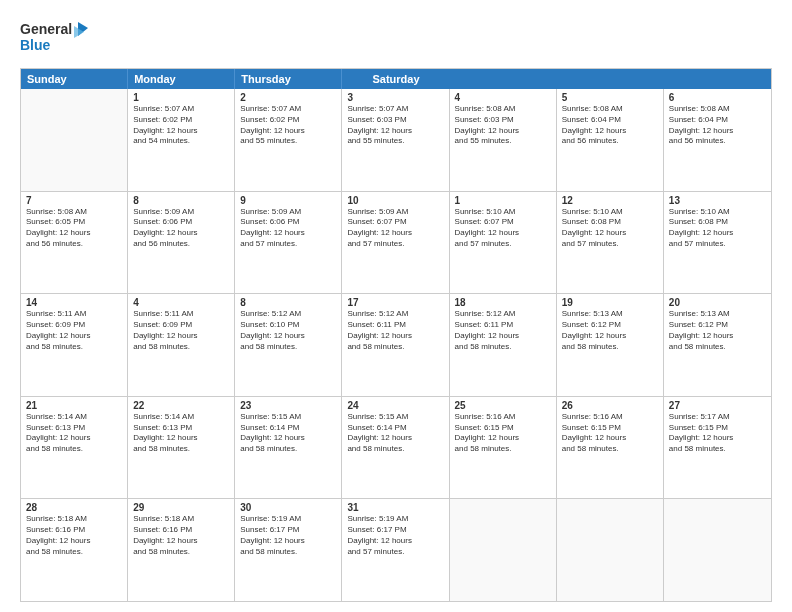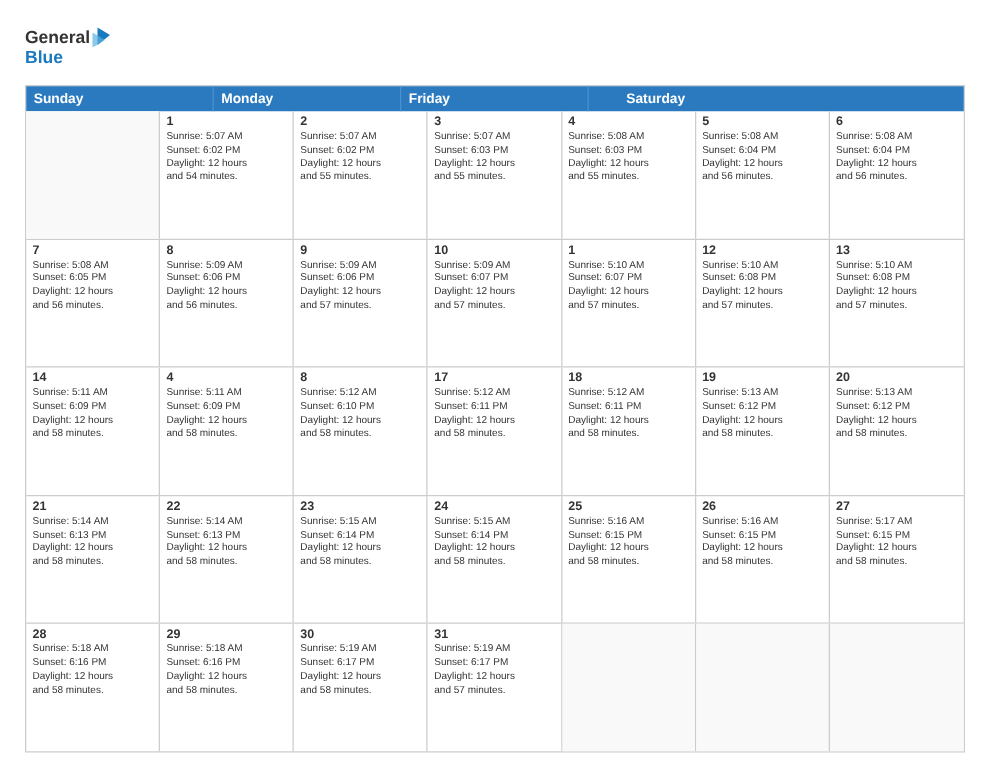--- a/index.html
+++ b/index.html
@@ -43,21 +43,21 @@
       color: #555;
     }
     .calendar {
       flex: 1;
       display: flex;
       flex-direction: column;
       border: 1px solid #ccc;
     }
     .cal-header {
       display: grid;
-      grid-template-columns: repeat(5, 1fr);
+      grid-template-columns: repeat(7, 1fr);
       background: #2b7abf;
     }
     .cal-header-cell {
       color: #fff;
       font-size: 11px;
       font-weight: bold;
       padding: 4px 6px;
       text-align: left;
       border-right: 1px solid #4a90d0;
     }
@@ -112,21 +112,21 @@
     <div class="title-section">
       <div class="month-title"></div>
       <div class="location"></div>
     </div>
   </div>
 
   <div class="calendar">
     <div class="cal-header">
     <div class="cal-header-cell">Sunday</div>
         <div class="cal-header-cell">Monday</div>
-        <div class="cal-header-cell">Friday</div>
+        <div class="cal-header-cell">Thursday</div>
         <div class="cal-header-cell">Saturday</div>
       </div>
     <div class="cal-body">
     <div class="cal-row">
           <div class="cal-cell empty"></div>
           <div class="cal-cell">
             <span class="day-num">1</span>
             <div class="cell-text" style="white-space: pre-line;">Sunrise: 5:07 AM
 Sunset: 6:02 PM
 Daylight: 12 hours

